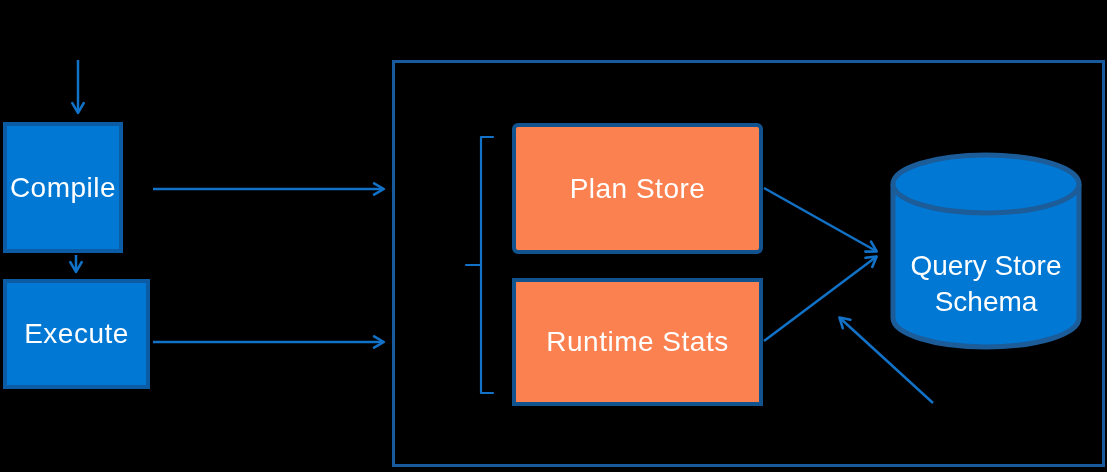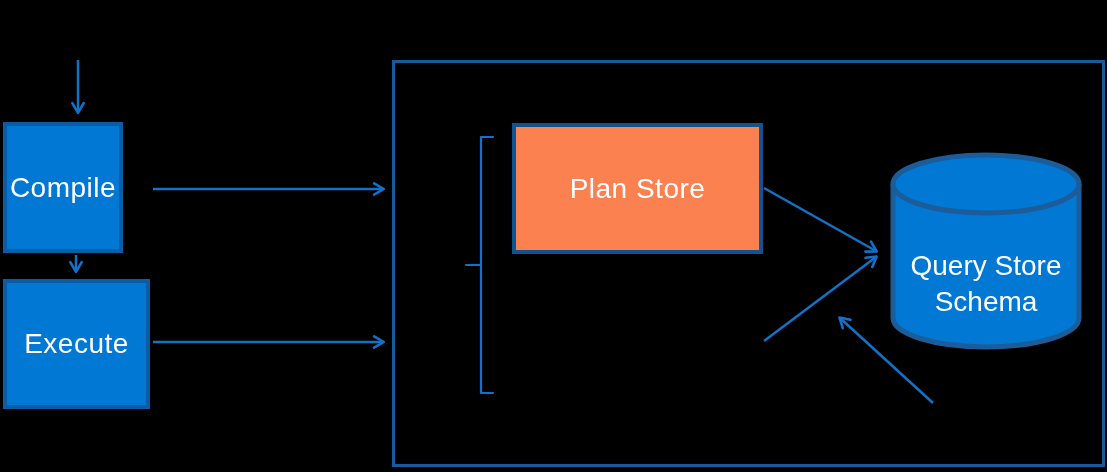--- a/index.html
+++ b/index.html
@@ -8,26 +8,26 @@
     font-family:"Liberation Sans","DejaVu Sans",sans-serif;overflow:hidden;
   }
   .layer{position:absolute;left:0;top:0;width:1107px;height:472px;}
   .node{
     position:absolute;display:flex;align-items:center;justify-content:center;
     color:#ffffff;font-size:28px;font-weight:300;letter-spacing:.5px;box-sizing:border-box;
   }
   .node-blue{background:#0078D4;border:4px solid #0B5CA4;}
   .node-orange{background:#FB8150;border:4px solid #10538E;}
   #compile-box{left:3px;top:122px;width:120px;height:131px;}
-  #execute-box{left:3px;top:279px;width:147px;height:130px;}
+  #execute-box{left:3px;top:279px;width:147px;height:110px;}
   #container-box{
     position:absolute;left:392px;top:60px;width:713px;height:407px;
     border:3px solid #175A9E;box-sizing:border-box;background:transparent;
   }
-  #plan-store-box{left:512px;top:123px;width:251px;height:131px;}
+  #plan-store-box{left:512px;top:123px;width:251px;height:131px;border-radius:6px;}
   #runtime-stats-box{left:512px;top:278px;width:251px;height:128px;}
   #cylinder-label{
     position:absolute;left:886px;top:248px;width:200px;
     color:#ffffff;font-size:28px;font-weight:300;text-align:center;line-height:36px;
   }
 </style>
 </head>
 <body>
 
 <div id="canvas">
@@ -68,16 +68,19 @@
   </div>
 
   <div class="node node-blue" id="execute-box">
     <span>Execute</span>
   </div>
 
   <div class="node node-orange" id="plan-store-box">
     <span>Plan Store</span>
   </div>
 
+  <div class="node node-orange" id="runtime-stats-box">
+    <span>Runtime Stats</span>
+  </div>
 
   <div id="cylinder-label">Query Store Schema</div>
 
 </div>
 
 </body></html>

